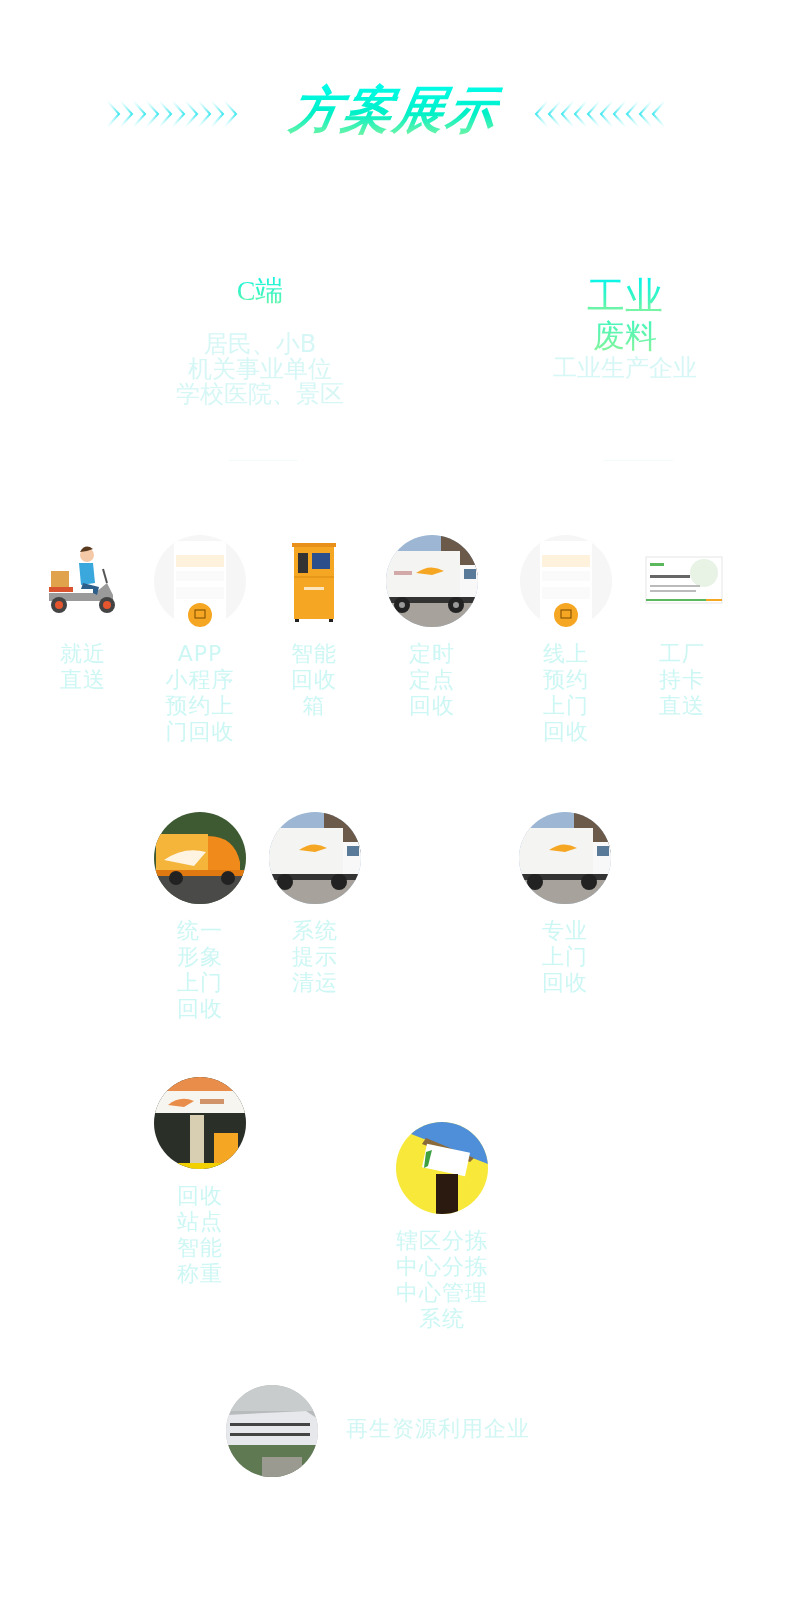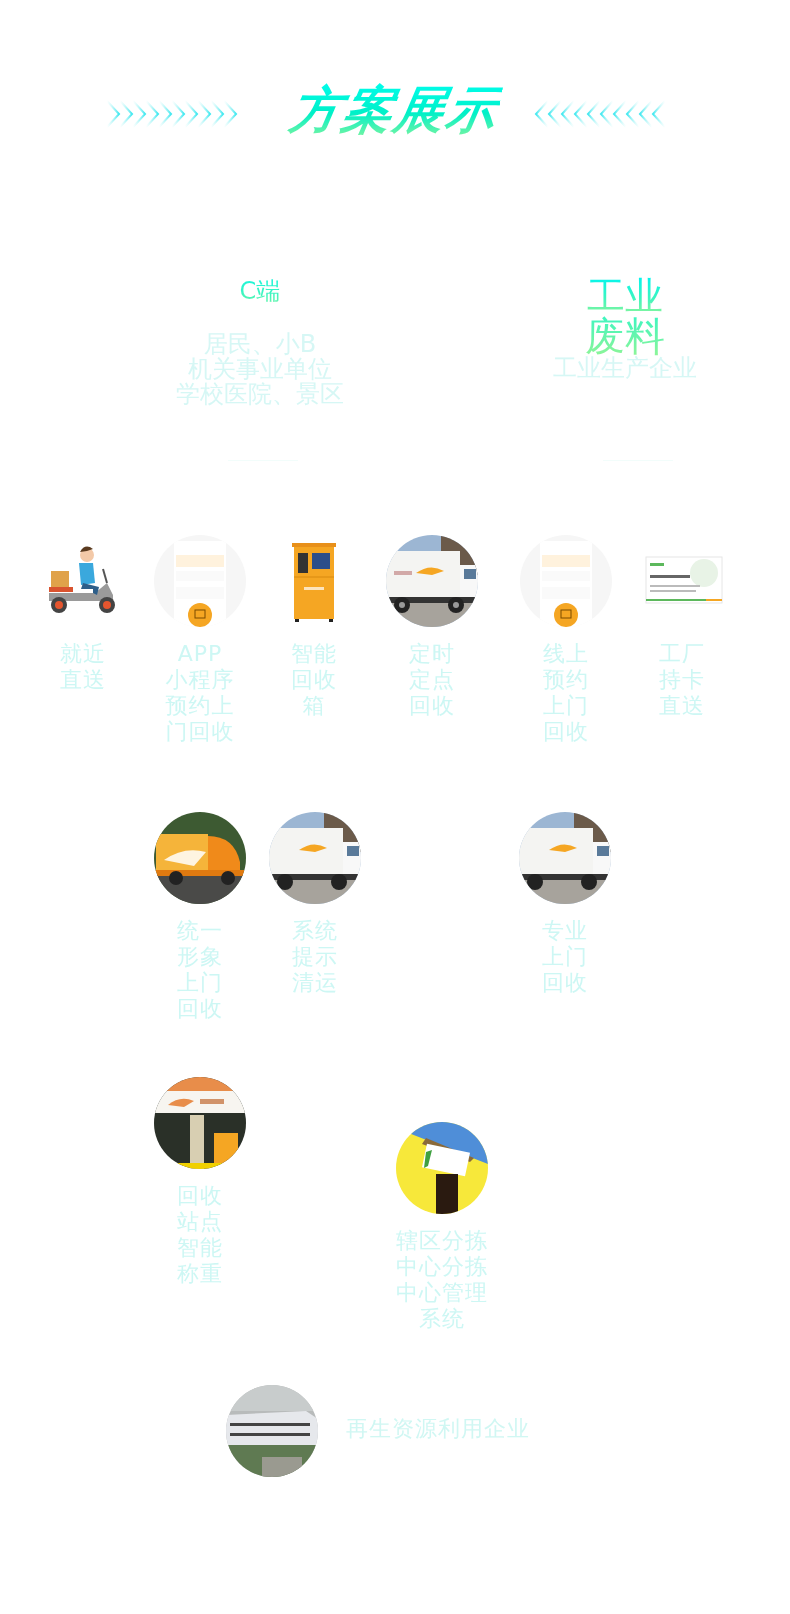--- a/index.html
+++ b/index.html
@@ -65,31 +65,31 @@
         <path d="M81 4 L69 17 L81 30"></path>
       <path d="M94 4 L82 17 L94 30"></path>
         <path d="M107 4 L95 17 L107 30"></path>
         <path d="M120 4 L108 17 L120 30"></path>
       <path d="M133 4 L121 17 L133 30"></path>
     </g>
   </svg>
 </div>
 
 <div class="abs" style="left:170px;top:268px;width:180px;">
-  <div class="cat-title" style="font-size:24px;line-height:46px;">C端</div>
+  <div class="cat-title" style="font-size:28px;line-height:46px;font-family:Liberation Serif, serif;">C端</div>
   <div style="margin-top:18px;">
     <div class="sub-text">居民、小B</div>
     <div class="sub-text">机关事业单位</div>
     <div class="sub-text">学校医院、景区</div>
   </div>
 </div>
 
 <div class="abs" style="left:540px;top:276px;width:170px;">
   <div class="cat-title" style="font-size:38px;line-height:40px;">工业</div>
-  <div class="cat-title" style="font-size:40px;line-height:40px;background:linear-gradient(180deg,#3df5c0 0%,#8ef598 100%);-webkit-background-clip:text;background-clip:text;">废料</div>
+  <div class="cat-title" style="font-size:32px;line-height:40px;background:linear-gradient(180deg,#3df5c0 0%,#8ef598 100%);-webkit-background-clip:text;background-clip:text;">废料</div>
   <div class="sub-text" style="">工业生产企业</div>
 </div>
 
 <div class="faint-line" style="left:228px;top:460px;width:70px;"></div>
 <div class="faint-line" style="left:603px;top:460px;width:70px;"></div>
 
 <div class="node" style="left:37px;top:535px;">
   <div class="circle">
     <svg width="92" height="92" viewBox="0 0 92 92">
       <rect x="14" y="36" width="18" height="16" fill="#e0a24a"></rect>

